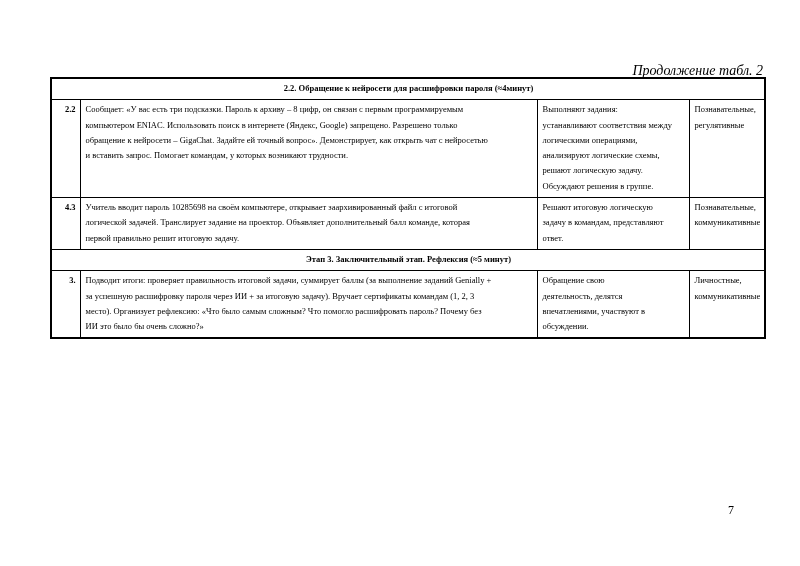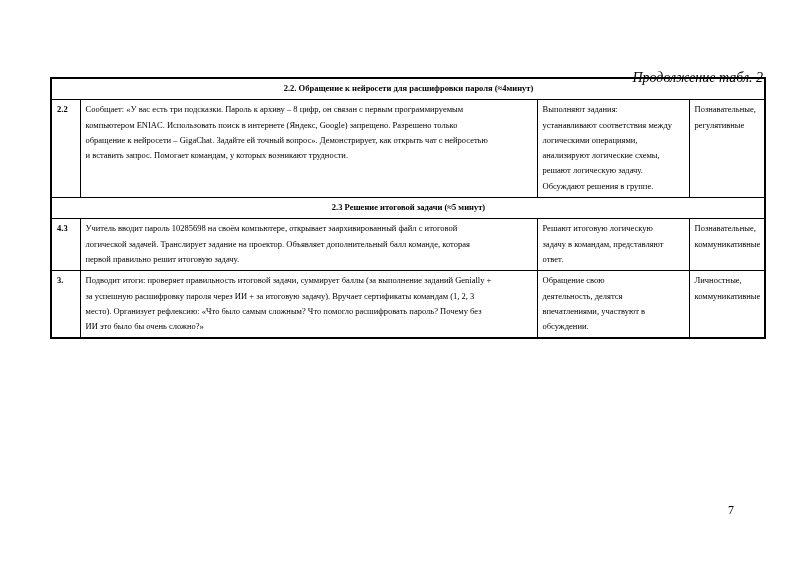--- a/index.html
+++ b/index.html
@@ -7,21 +7,21 @@
     position: relative;
     width: 800px;
     height: 566px;
     background: #ffffff;
     font-family: "Liberation Serif", serif;
     color: #000;
     overflow: hidden;
   }
   .continuation {
     position: absolute;
-    top: 69px;
+    top: 62px;
     right: 37px;
     font-style: italic;
     font-size: 14px;
     line-height: 17px;
     white-space: nowrap;
   }
   .tbl-wrap {
     position: absolute;
     top: 77px;
     left: 50px;
@@ -46,21 +46,21 @@
   td.sec {
     font-weight: bold;
     text-align: center;
     font-size: 9px;
     line-height: 12px;
     padding: 2px 0 3px 0;
     white-space: normal;
   }
   td.num {
     font-weight: bold;
-    text-align: left;
+    text-align: right;
     font-size: 9px;
     padding-left: 1px;
     padding-right: 1px;
   }
   .pageno {
     position: absolute;
     top: 503px;
     left: 728px;
     font-size: 12px;
   }
@@ -95,34 +95,34 @@
 устанавливают соответствия между
 логическими операциями,
 анализируют логические схемы,
 решают логическую задачу.
 Обсуждают решения в группе.</td>
           <td>Познавательные,
 регулятивные</td>
         </tr>
 
         <tr>
-          <td class="sec" colspan="4">2.3 Решение итоговой задачи (≈5 минут)</td>
-        </tr>
-        <tr>
           <td class="num">4.3</td>
           <td>Учитель вводит пароль 10285698 на своём компьютере, открывает заархивированный файл с итоговой
 логической задачей. Транслирует задание на проектор. Объявляет дополнительный балл команде, которая
 первой правильно решит итоговую задачу.</td>
           <td>Решают итоговую логическую
 задачу в командам, представляют
 ответ.</td>
           <td>Познавательные,
 коммуникативные</td>
         </tr>
 
+        <tr>
+          <td class="sec" colspan="4">Этап 3. Заключительный этап. Рефлексия (≈5 минут)</td>
+        </tr>
         <tr>
           <td class="num">3.</td>
           <td>Подводит итоги: проверяет правильность итоговой задачи, суммирует баллы (за выполнение заданий Genially +
 за успешную расшифровку пароля через ИИ + за итоговую задачу). Вручает сертификаты командам (1, 2, 3
 место). Организует рефлексию: «Что было самым сложным? Что помогло расшифровать пароль? Почему без
 ИИ это было бы очень сложно?»</td>
           <td>Обращение свою
 деятельность, делятся
 впечатлениями, участвуют в
 обсуждении.</td>

